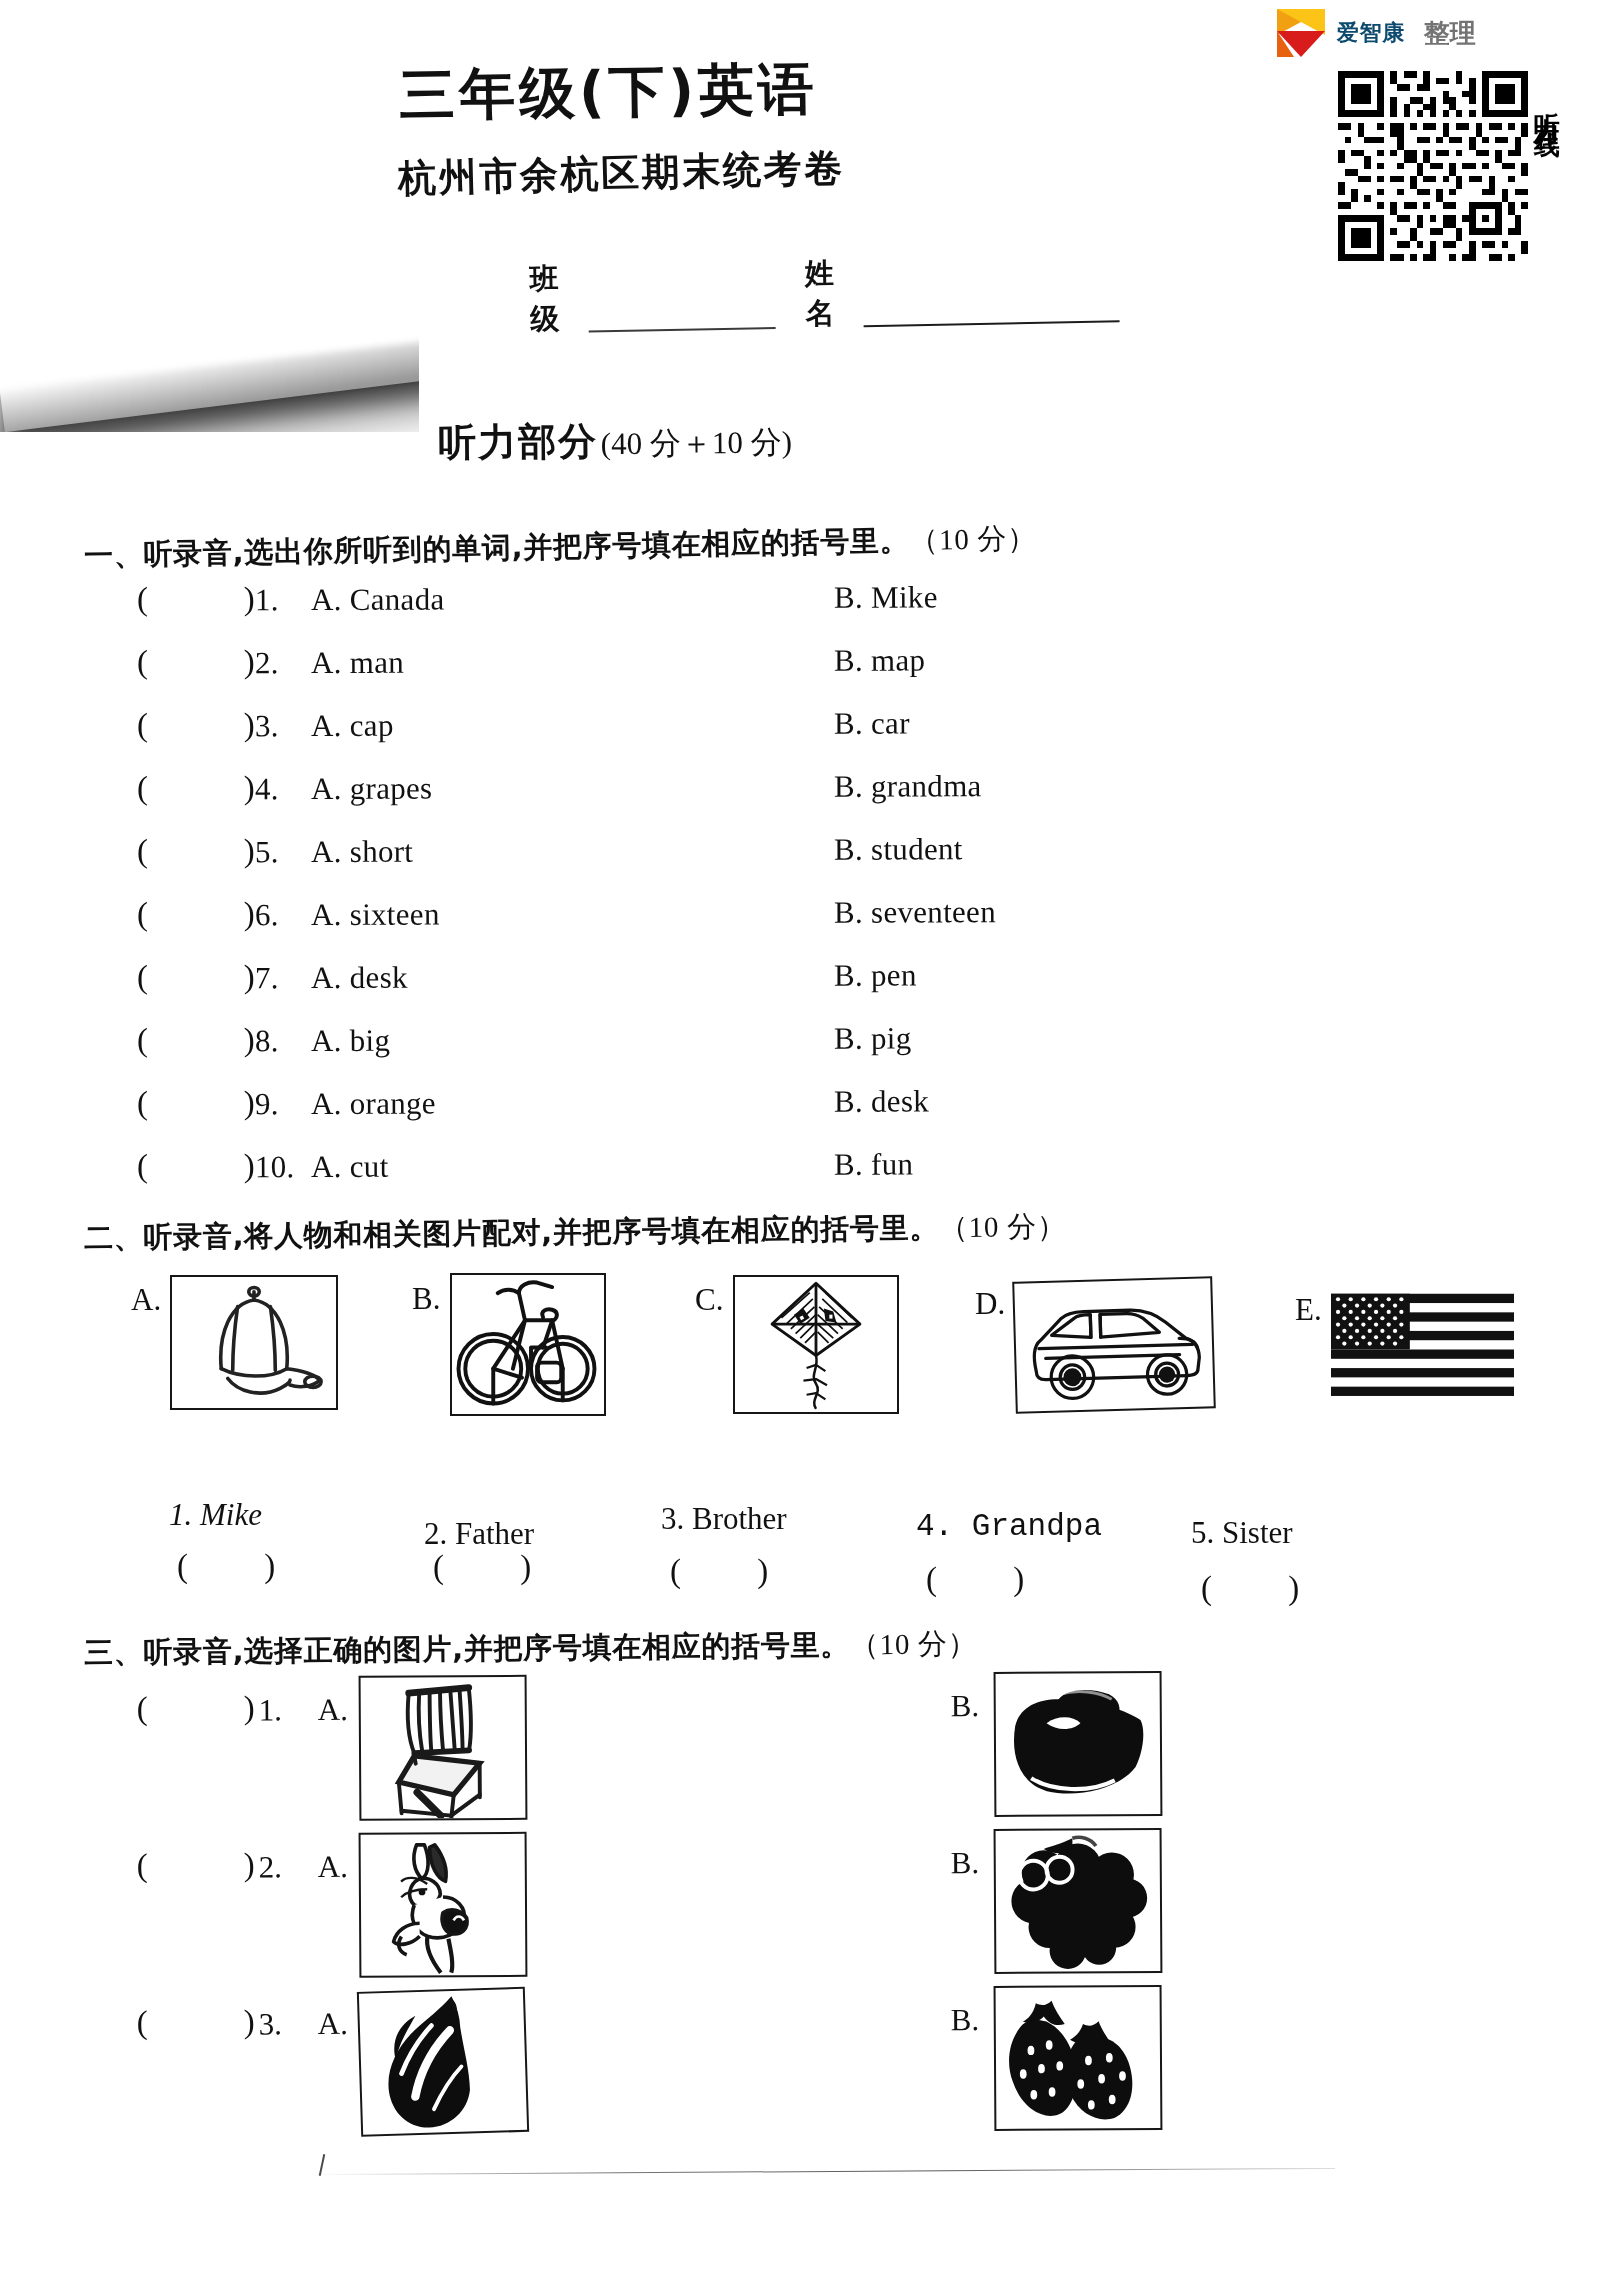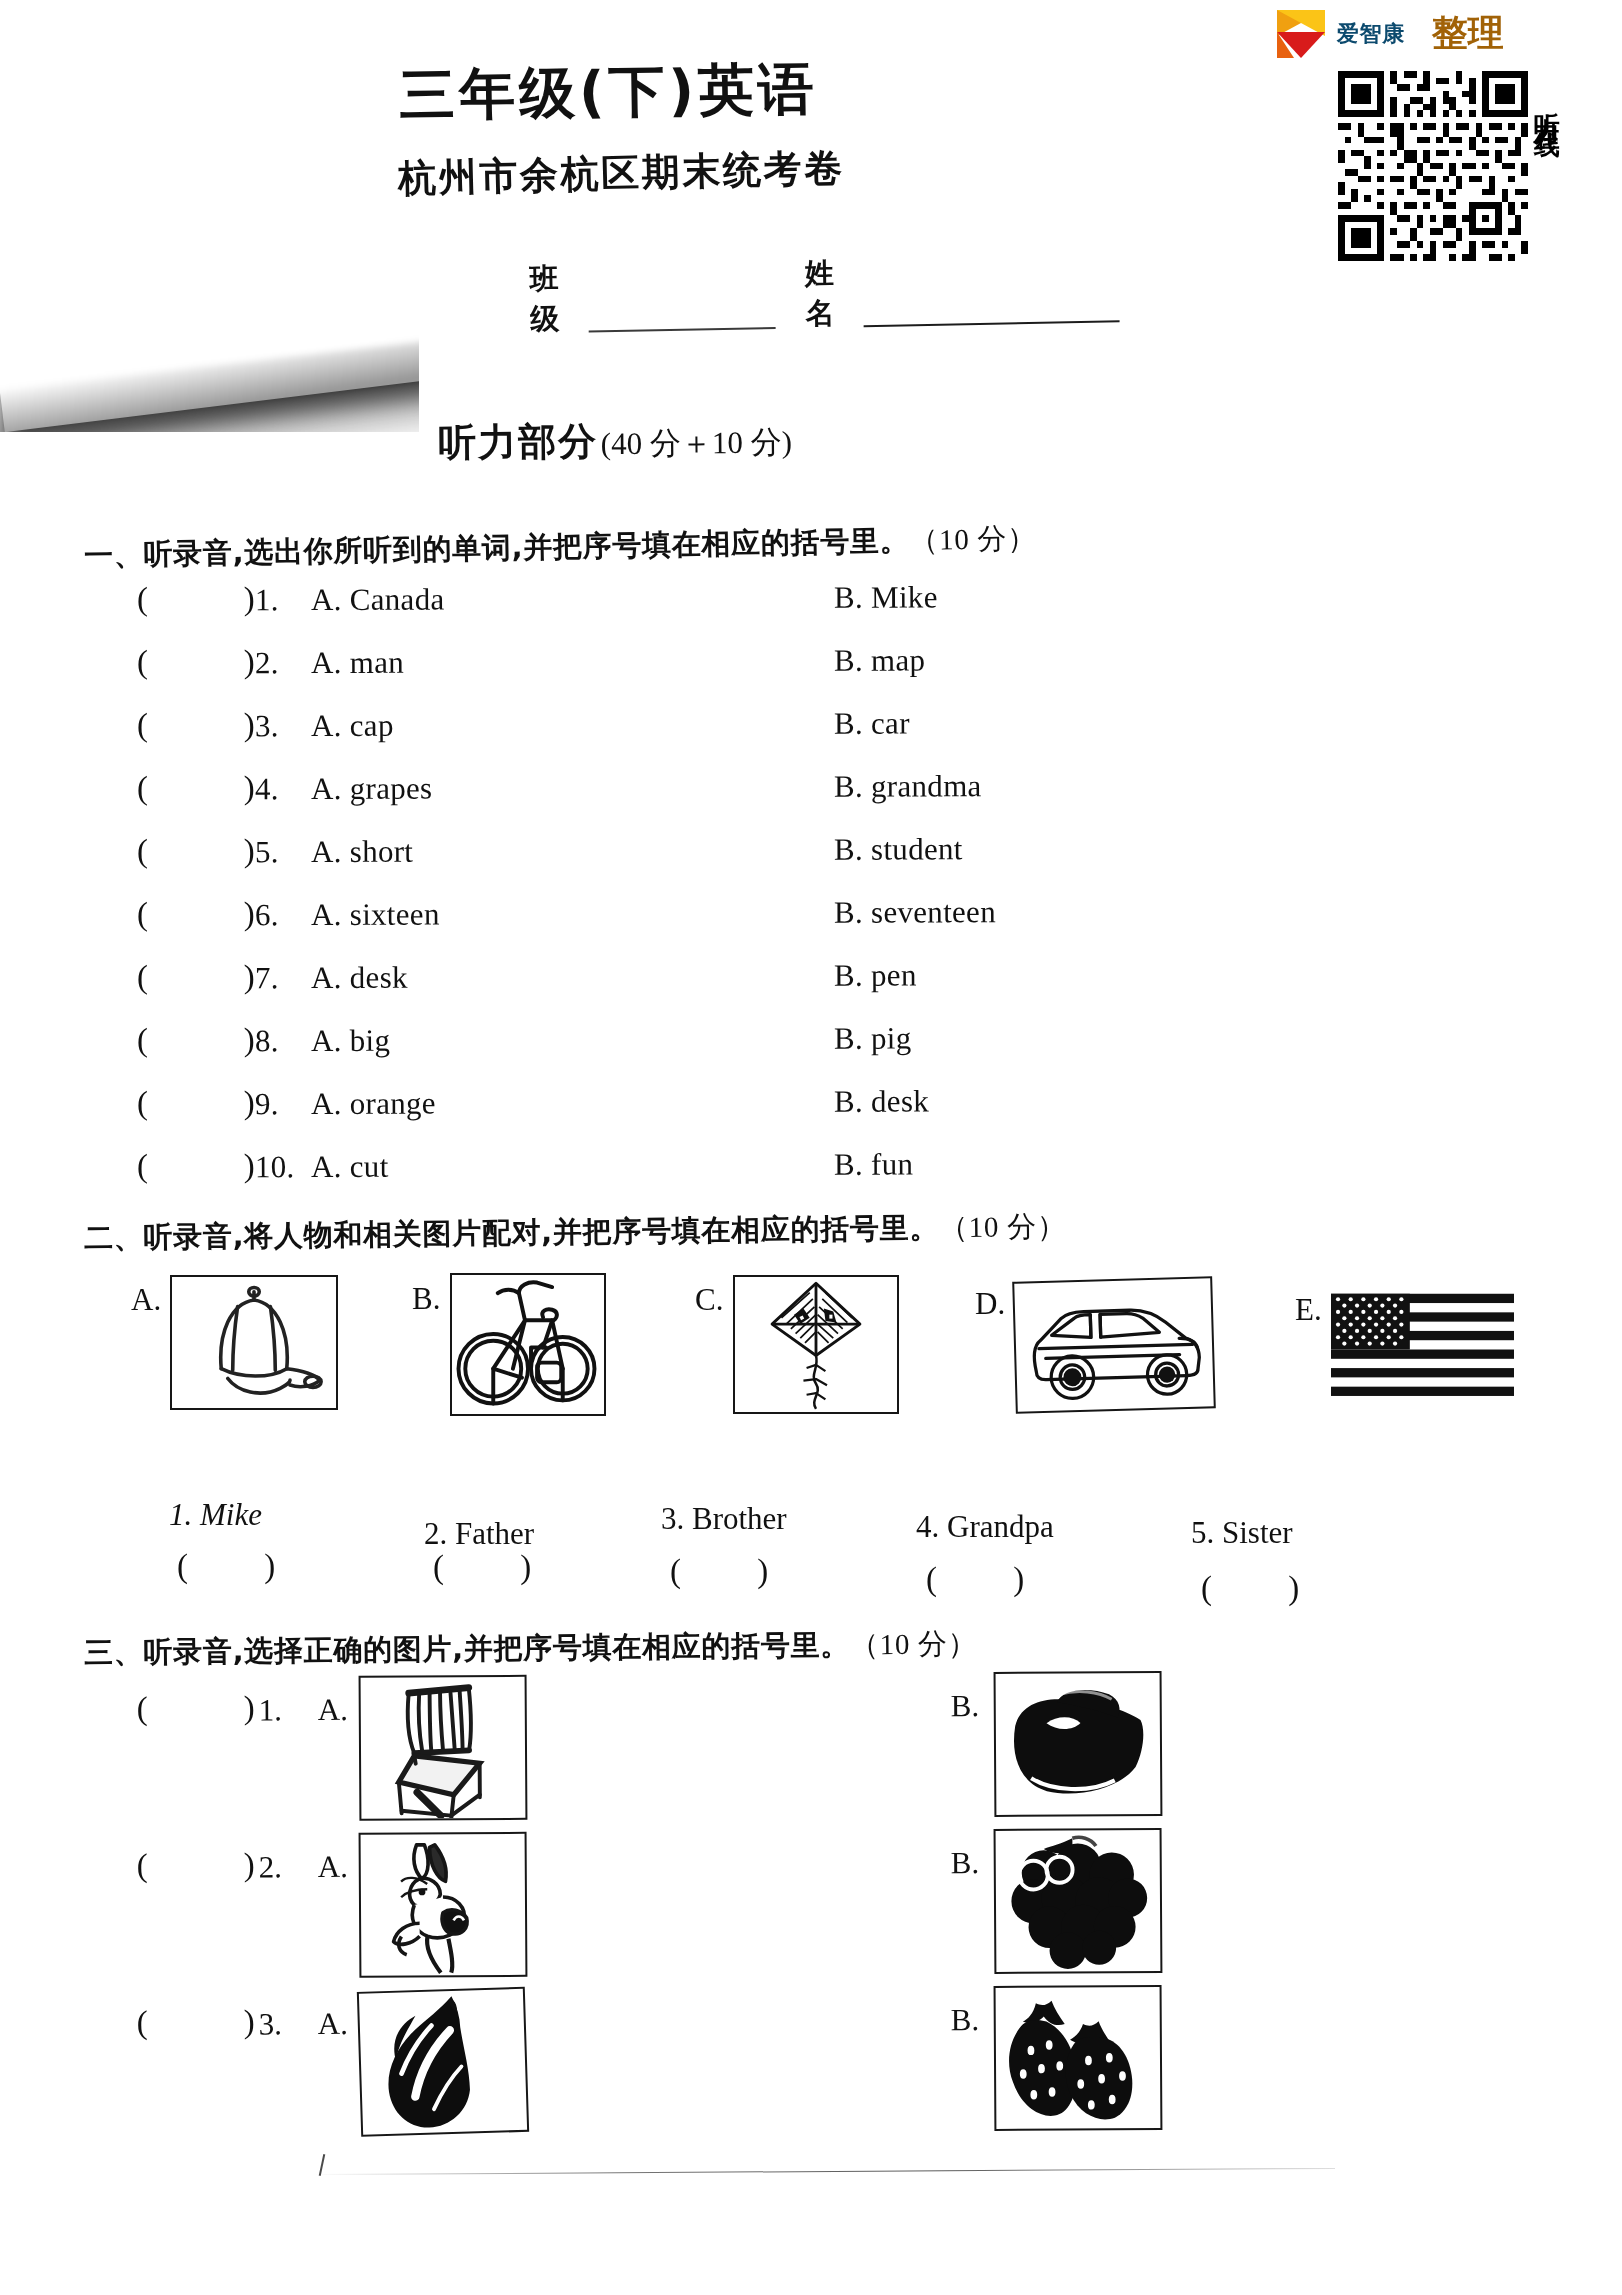--- a/index.html
+++ b/index.html
@@ -59,21 +59,21 @@
   #brand .logo .tri-d {
     position:absolute; left:0; bottom:0; width:0; height:0;
     border-left:17px solid #e8610f; border-top:26px solid transparent;
   }
   #brand .bname {
     font-family:Liberation Mono, monospace; font-weight:bold;
     font-size:22px; letter-spacing:0.7px; color:#0c4a6e;
   }
   #brand .bsuffix {
     font-family:"DejaVu Sans", sans-serif; font-weight:bold;
-    font-size:36px; color:#a16207; margin-left:15px;
+    font-size:26px; color:#737373; margin-left:7px;
   }
 
   #qrwrap { position:absolute; left:1338px; top:71px; display:flex; align-items:flex-start; }
   #qr { width:190px; height:190px; }
   #qr-caption {
     margin-left:5.2px; margin-top:19.6px;
     font-family:"DejaVu Sans", sans-serif; font-weight:bold;
     font-size:26px; line-height:1.08; writing-mode:vertical-rl;
     letter-spacing:6.5px; color:#000;
   }
@@ -616,21 +616,21 @@
         </g>
       </svg>
     </span>
   </div>
 </div>
 
 <div id="q2-names">
   <span class="nm" style="left:38px;  top:0px;font-style:italic;">1. Mike</span>
   <span class="nm" style="left:293px; top:19px;">2. Father</span>
   <span class="nm" style="left:530px; top:3.9px;">3. Brother</span>
-  <span class="nm" style="left:785px;top:11.8px;">4. Grandpa</span>
+  <span class="nm" style="left:785px;top:11.8px;font-family:Liberation Mono, monospace;">4. Grandpa</span>
   <span class="nm" style="left:1060px;top:18px;">5. Sister</span>
 
   <span class="ans" style="left:46px;  top:51px;">(   )</span>
   <span class="ans" style="left:302px; top:52px;">(   )</span>
   <span class="ans" style="left:539px; top:56px;">(   )</span>
   <span class="ans" style="left:795px;top:64px;">(   )</span>
   <span class="ans" style="left:1070px;top:73px;">(   )</span>
 </div>
 
 <div class="q-head" style="top:1626px; transform:rotate(-0.6deg);">

